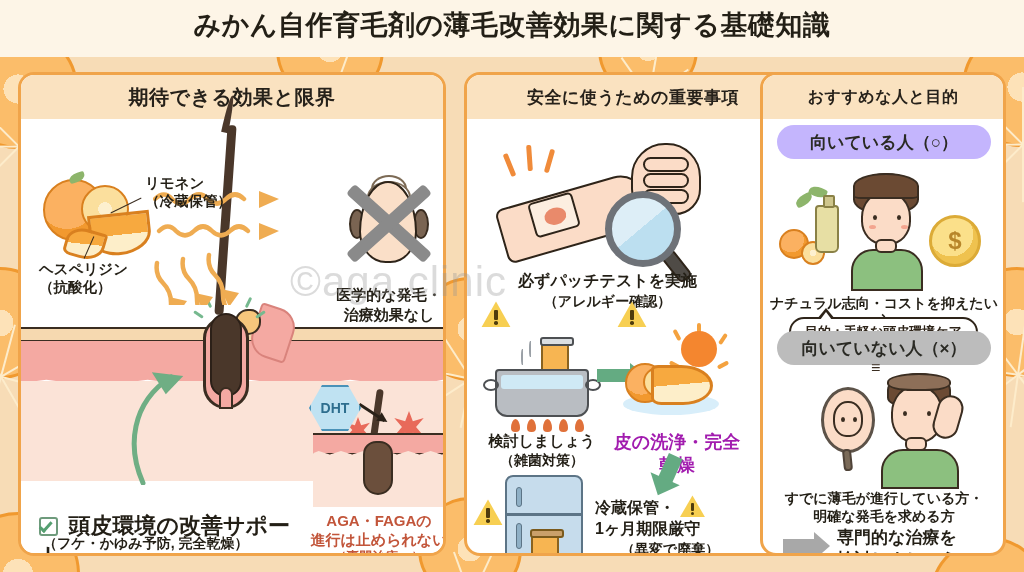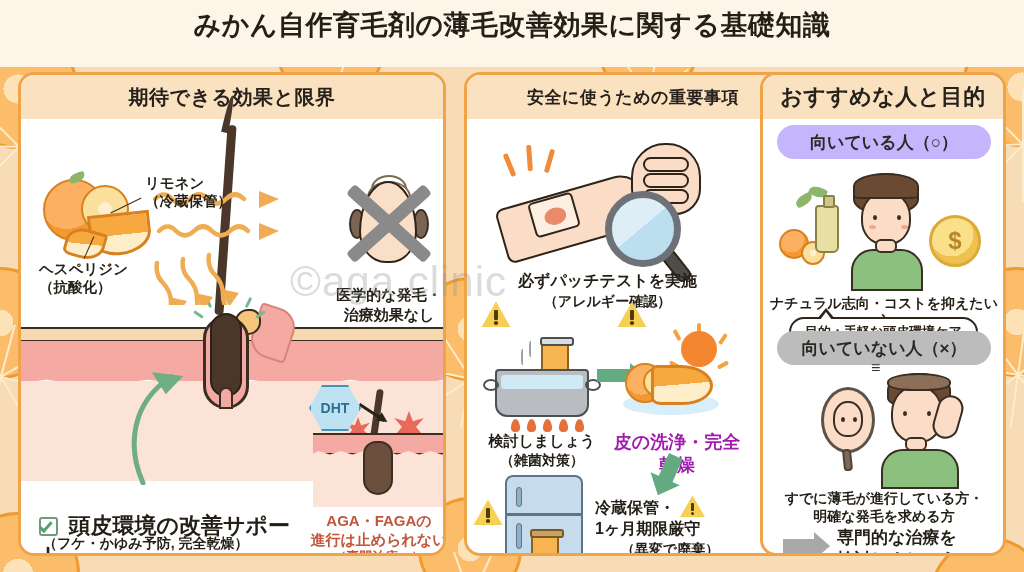--- a/index.html
+++ b/index.html
@@ -11,21 +11,21 @@
   body { position: relative; background: #faefdc; }
 
   
   #stage {
     position: absolute; inset: 0;
     width: 1024px; height: 572px;
     background: #fdf6e8;
   }
   
   .title-band {
-    position: absolute; left:0; top:0; width:1024px; height:67px;
+    position: absolute; left:0; top:0; width:1024px; height:57px;
     background: #fdf5e7;
   }
   .title-text {
     position:absolute; left:0; top:7px; width:1024px;
     text-align:center;
     font-size:27px; font-weight:bold; letter-spacing:0.5px;
     color:#231f16;
   }
 
   
@@ -79,21 +79,21 @@
     position:absolute; left:0; top:0; width:100%; height:44px;
     background:#fae2c0;
     display:flex; align-items:center; justify-content:center;
   }
   .panel-head .htxt {
     font-size:19px; font-weight:bold; color:#26211a; letter-spacing:0.5px;
   }
   #panel-left .panel-head { height:44px; }
   #panel-left .panel-head .htxt { font-size:20px; }
   #panel-middle .panel-head .htxt { font-size:17px; }
-  #panel-right .panel-head .htxt  { font-size:22px; }
+  #panel-right .panel-head .htxt  { font-size:16px; }
 
   .panel-body { position:absolute; left:0; top:44px; width:100%; bottom:0; }
 
   
   
   .skin {
     position:absolute; left:0; right:0; top:200px; bottom:0;
   }
   .skin .layer-white { position:absolute; left:0; right:0; top:0; height:8px; background:#fff; }
   .skin .layer-tan   { position:absolute; left:0; right:0; top:8px; height:14px;

